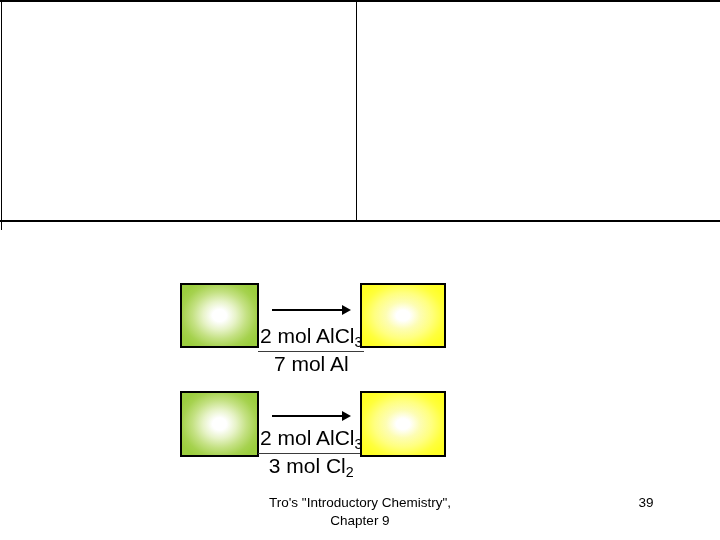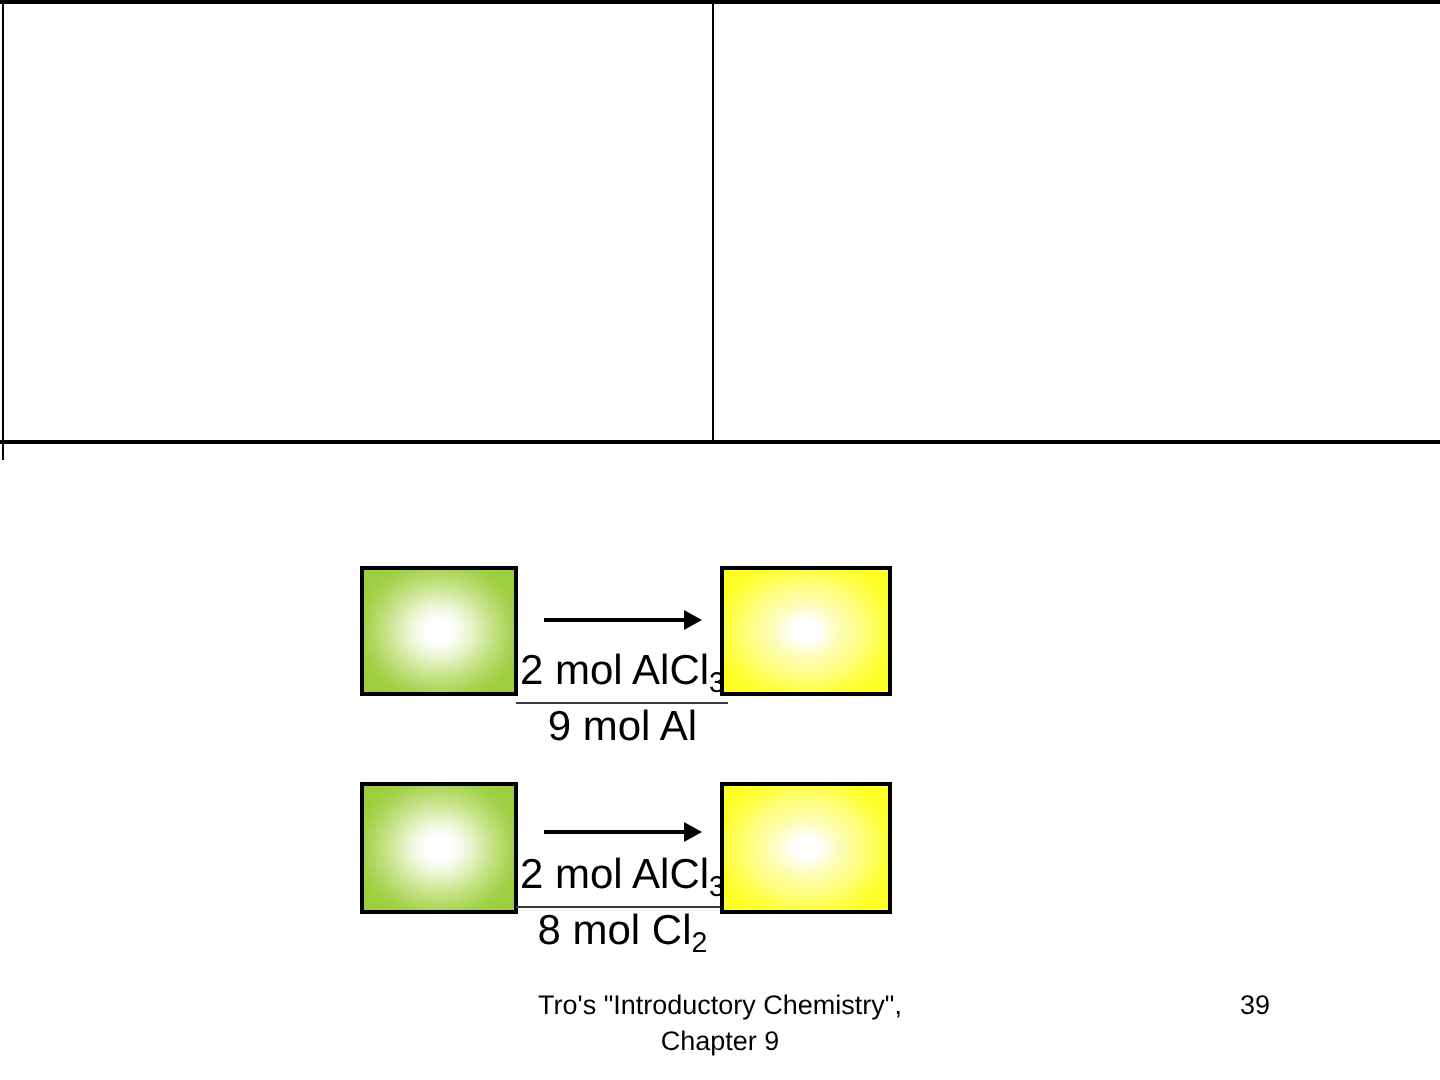--- a/index.html
+++ b/index.html
@@ -157,20 +157,21 @@
     font-family: "Liberation Sans", sans-serif;
     font-size: 13.5px;
     color: #000000;
     line-height: 1.32;
   }
   .footer-page {
     position: absolute;
     left: 620px;
     top: 495px;
     width: 52px;
+    text-align: center;
     font-family: "Liberation Sans", sans-serif;
     font-size: 13.5px;
     color: #000000;
   }
 </style>
 </head>
 <body>
 
 <div id="slide">
 
@@ -186,35 +187,35 @@
 
     <div class="sample-box green" id="box-al-1"></div>
 
     <div class="arrow" id="arrow-1">
       <div class="shaft"></div>
       <div class="head"></div>
     </div>
 
     <div class="conversion-factor" id="factor-1">
       <span class="numerator"><span>2 mol AlCl</span><sub>3</sub></span>
-      <span class="denominator"><span>9 mol Al</span><sub></sub></span>
+      <span class="denominator"><span>7 mol Al</span><sub></sub></span>
     </div>
 
     <div class="sample-box yellow" id="box-alcl-1"></div>
 
     <div class="sample-box green" id="box-cl-2"></div>
 
     <div class="arrow" id="arrow-2">
       <div class="shaft"></div>
       <div class="head"></div>
     </div>
 
     <div class="conversion-factor" id="factor-2">
       <span class="numerator"><span>2 mol AlCl</span><sub>3</sub></span>
-      <span class="denominator"><span>8 mol Cl</span><sub>2</sub></span>
+      <span class="denominator"><span>3 mol Cl</span><sub>2</sub></span>
     </div>
 
     <div class="sample-box yellow" id="box-alcl-2"></div>
   </div>
 
   <div class="footer-text">
     <span>Tro's "Introductory Chemistry",</span><br>
     <span>Chapter 9</span>
   </div>
   <div class="footer-page">39</div>

